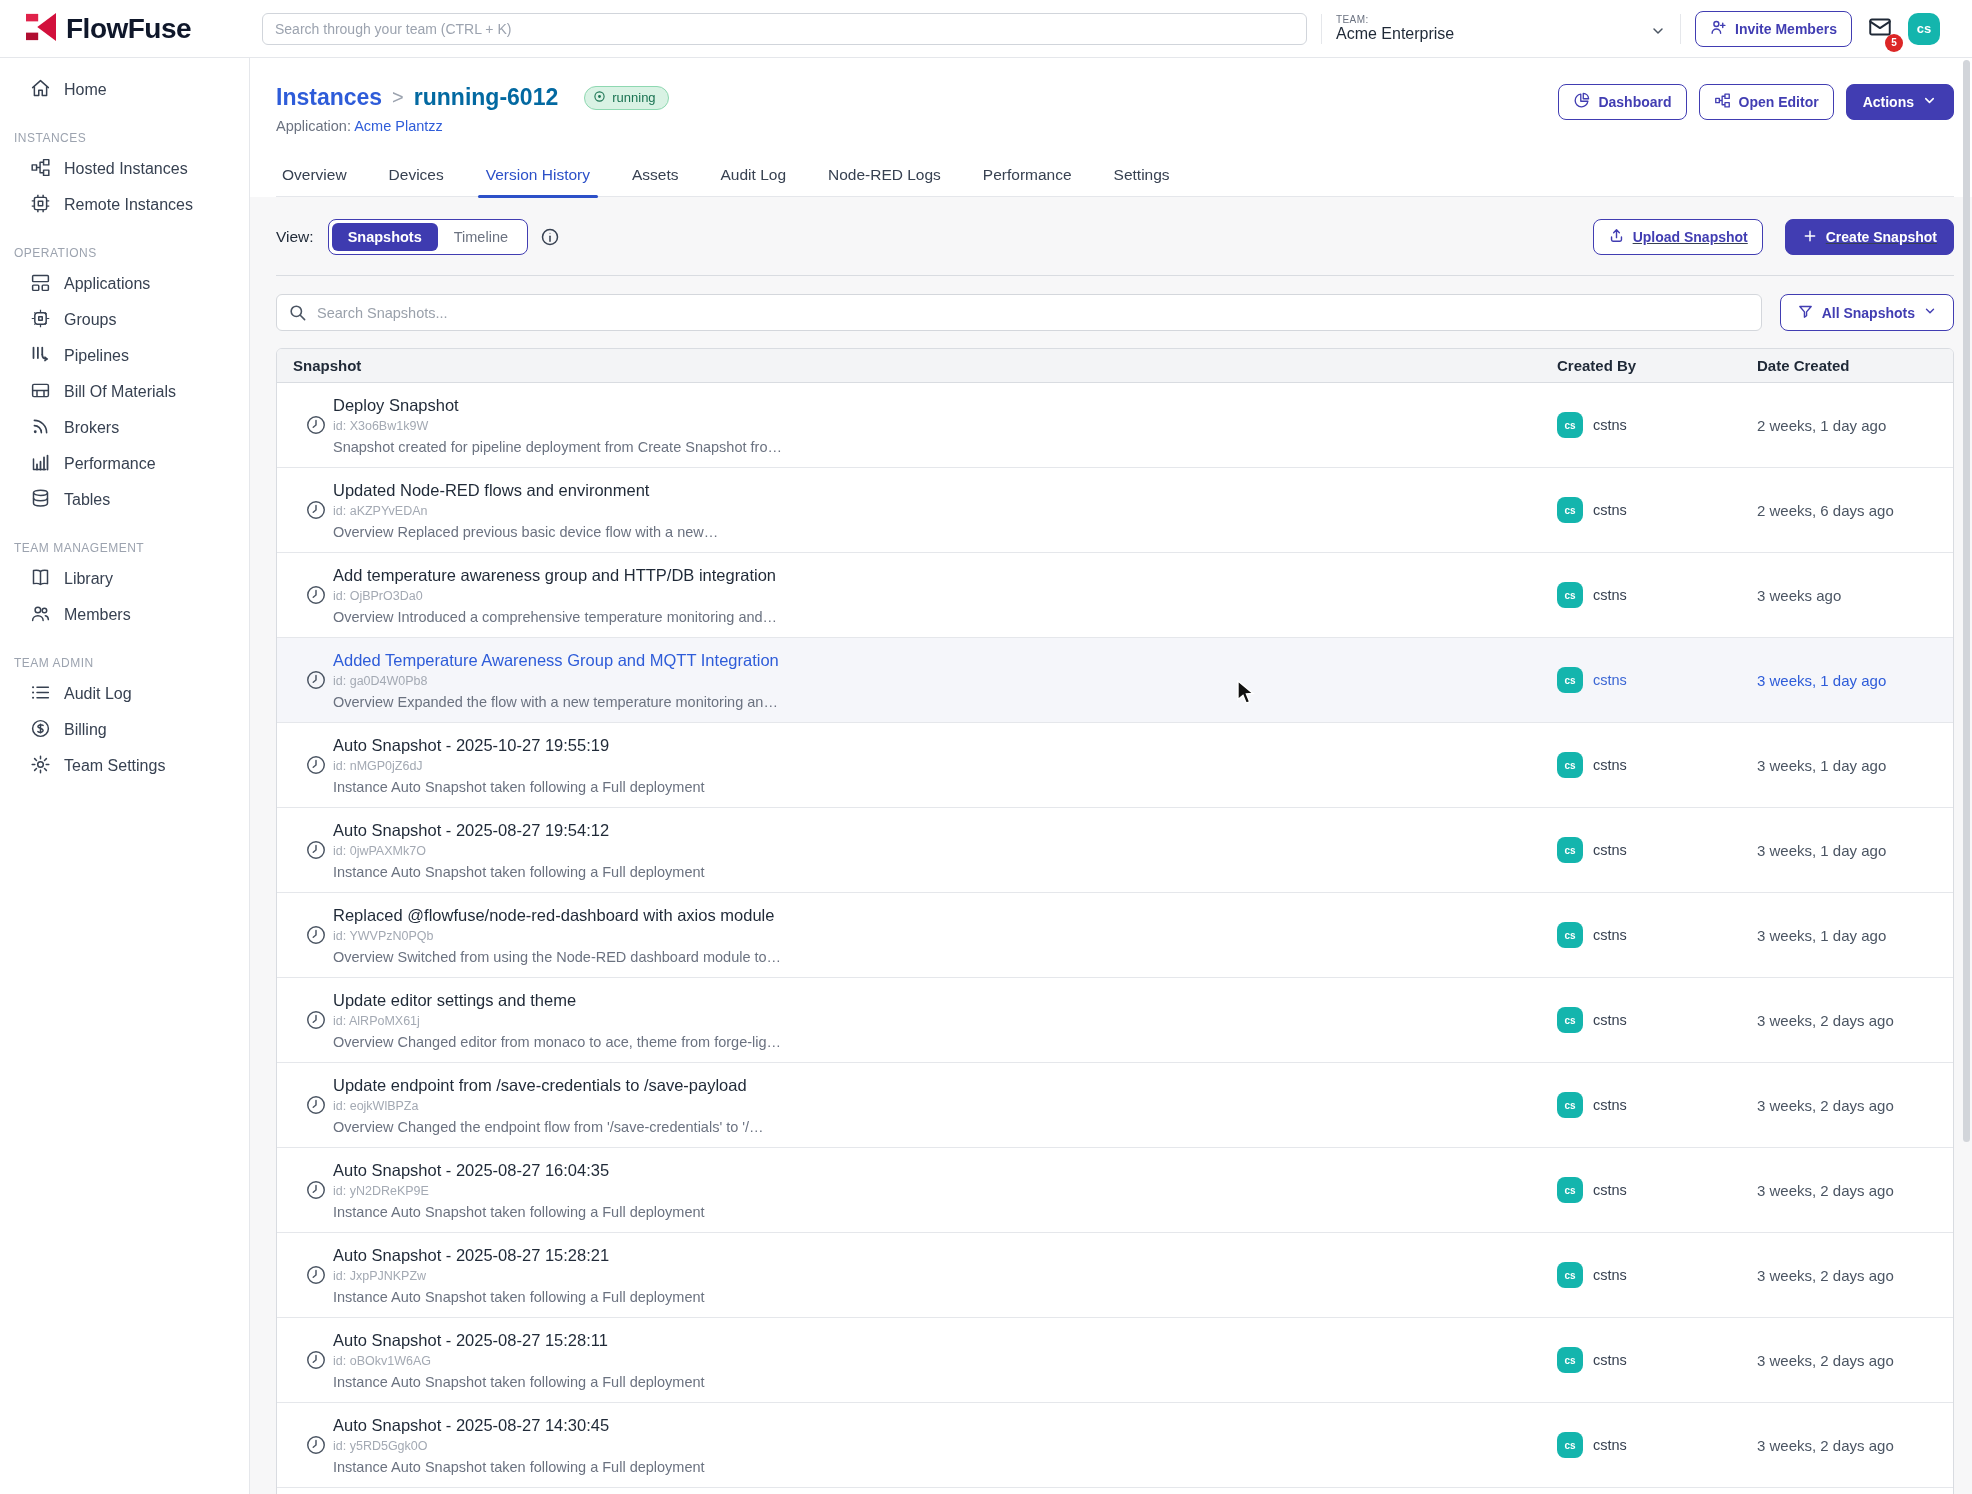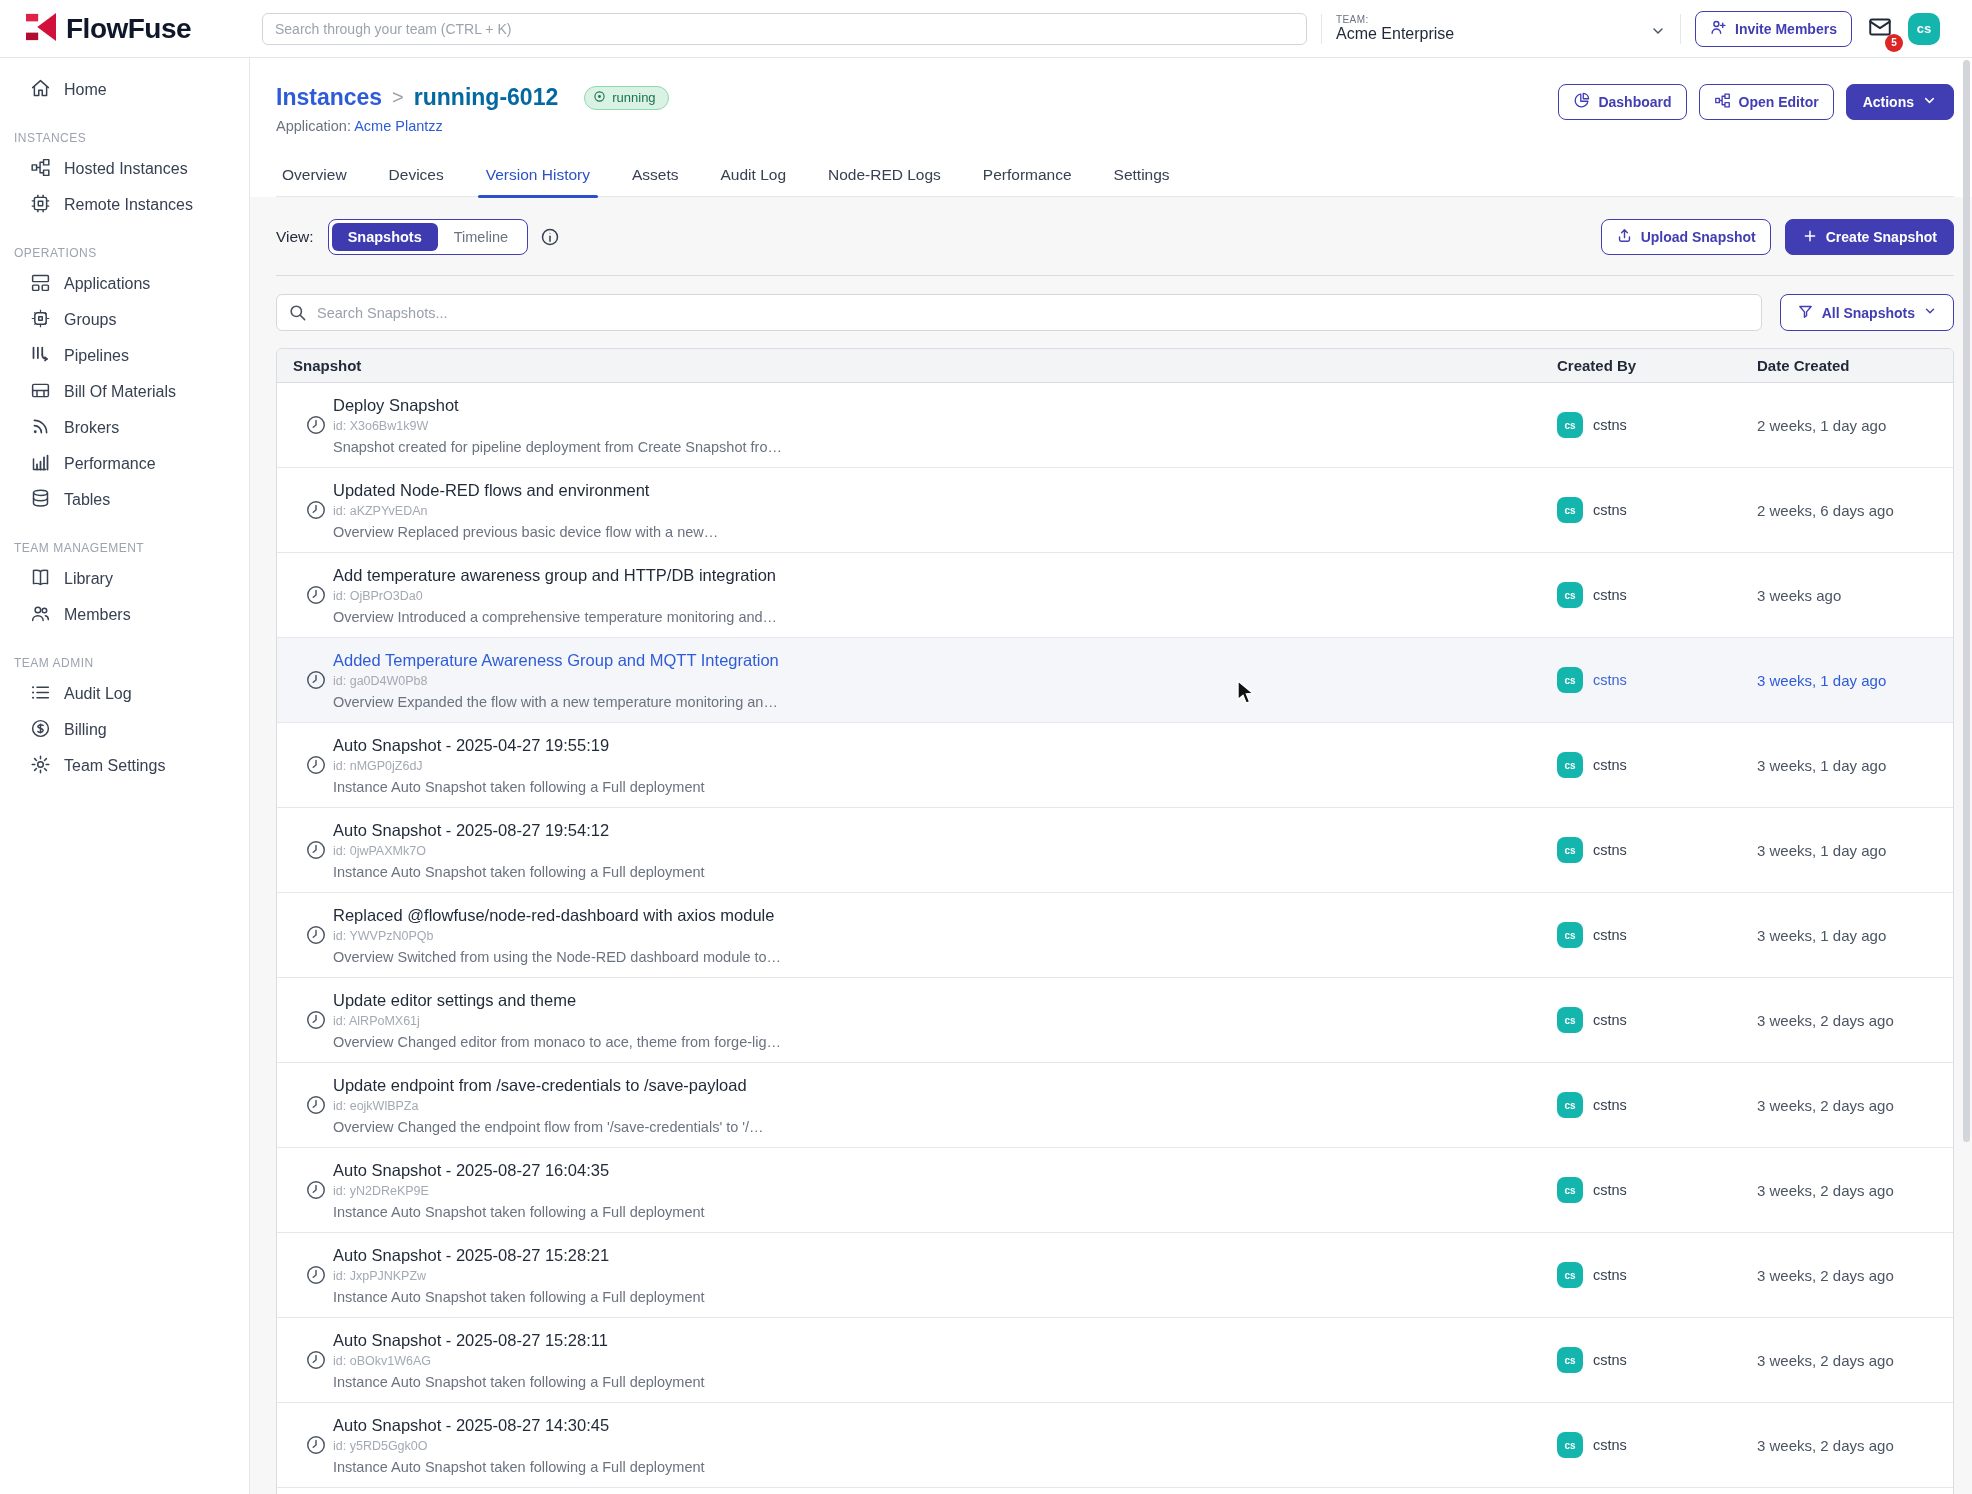--- a/index.html
+++ b/index.html
@@ -63,21 +63,21 @@
     height:3px; background:#2c50c8; border-radius:3px; }
 
   
   .content { padding:22px 18px 0 26px; }
   .view-row { display:flex; align-items:center; }
   .view-label { font-size:15.5px; color:#1f2937; margin-right:14px; }
   .toggle-group { display:flex; border:1px solid #413db2; border-radius:8px; background:#fff; padding:3px; }
   .toggle-seg { font-size:14.5px; padding:6px 16px; border-radius:6px; cursor:pointer; color:#6b7280; }
   .toggle-seg.on { background:#3e3bb0; color:#fff; font-weight:bold; }
   .info-icon { margin-left:12px; color:#374151; display:flex; cursor:pointer; }
-  .view-actions { margin-left:auto; display:flex; gap:14px; }
+  .view-actions { margin-left:auto; display:flex; gap:22px;text-decoration:underline; }
   .toolbar-divider { height:1px; background:#d9dce1; margin:20px 0 18px; }
   .filter-row { display:flex; gap:18px; }
   .search-wrap { position:relative; flex:1; }
   .search-wrap svg { position:absolute; left:12px; top:9px; color:#4b5563; }
   .snap-search { width:100%; height:37px; border:1px solid #d4d7dc; border-radius:6px;
     background:#fff; padding:0 12px 0 40px; font-size:14.5px; color:#374151; outline:none; }
   .snap-search::placeholder { color:#9aa1ab; }
   .filter-btn { height:37px; padding:0 16px; }
 
   
@@ -497,21 +497,21 @@
 
             <div class="trow">
               <div class="cell-snap">
                 <span class="clock">
                   <svg width="22" height="22" viewBox="0 0 24 24" fill="none" stroke="currentColor" stroke-width="1.6" stroke-linecap="round">
                     <circle cx="12" cy="12" r="9"></circle>
                     <path d="M12 7v5l-3 2.5"></path>
                   </svg>
                 </span>
                 <div class="snap-text">
-                  <div class="snap-title">Auto Snapshot - 2025-04-27 19:55:19</div>
+                  <div class="snap-title">Auto Snapshot - 2025-10-27 19:55:19</div>
                   <div class="snap-id">id: nMGP0jZ6dJ</div>
                   <div class="snap-desc">Instance Auto Snapshot taken following a Full deployment</div>
                 </div>
               </div>
               <div class="cell-creator">
                 <span class="avatar-sm">cs</span>
                 <span class="creator-name">cstns</span>
               </div>
               <div class="cell-date">3 weeks, 1 day ago</div>
             </div>

